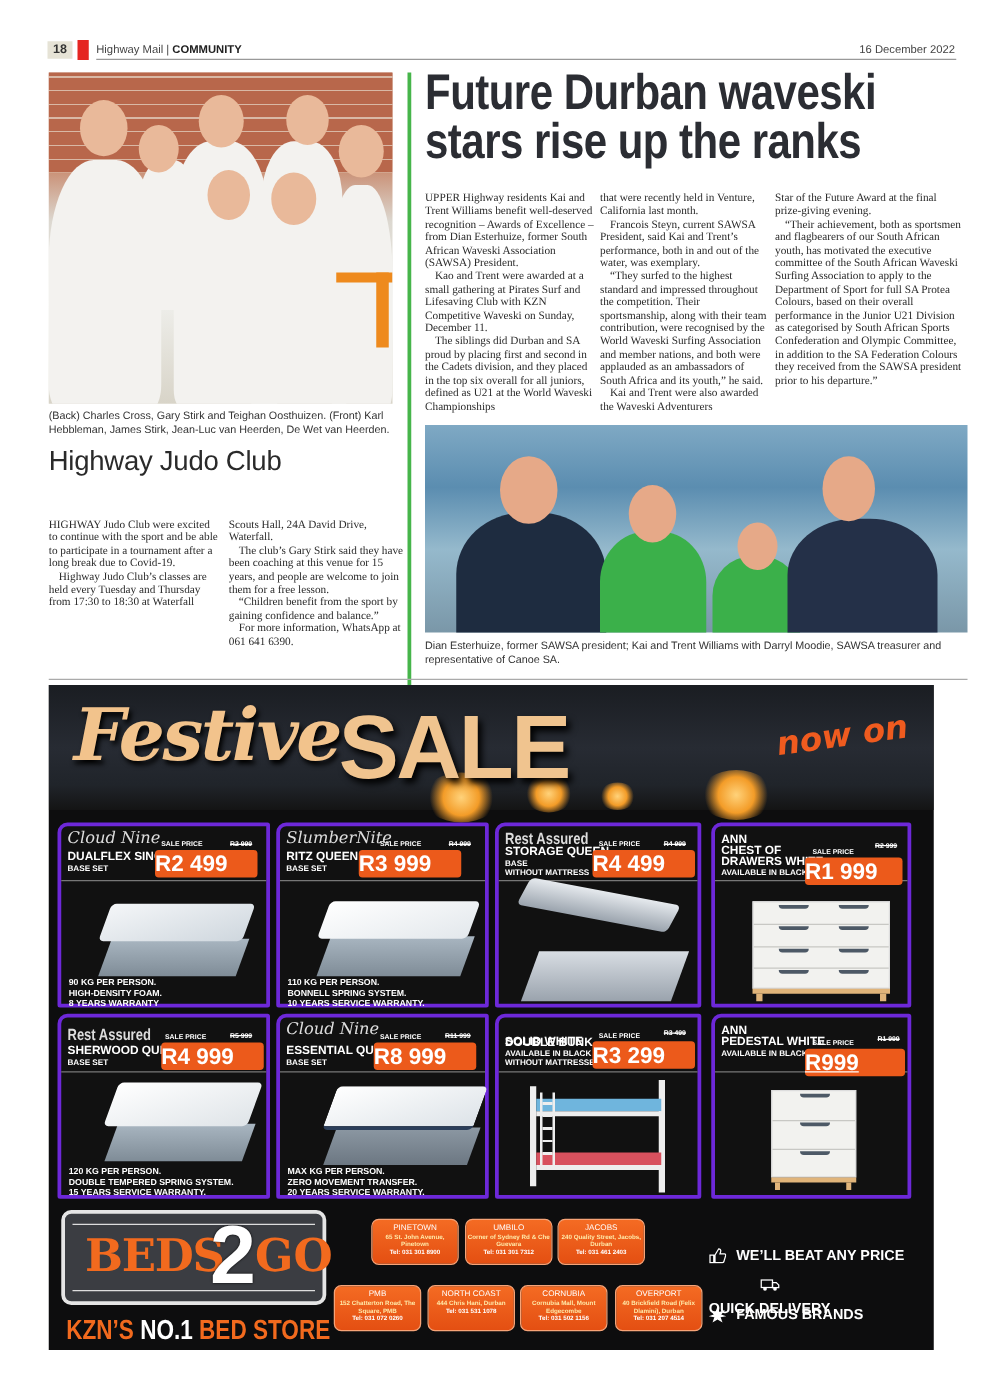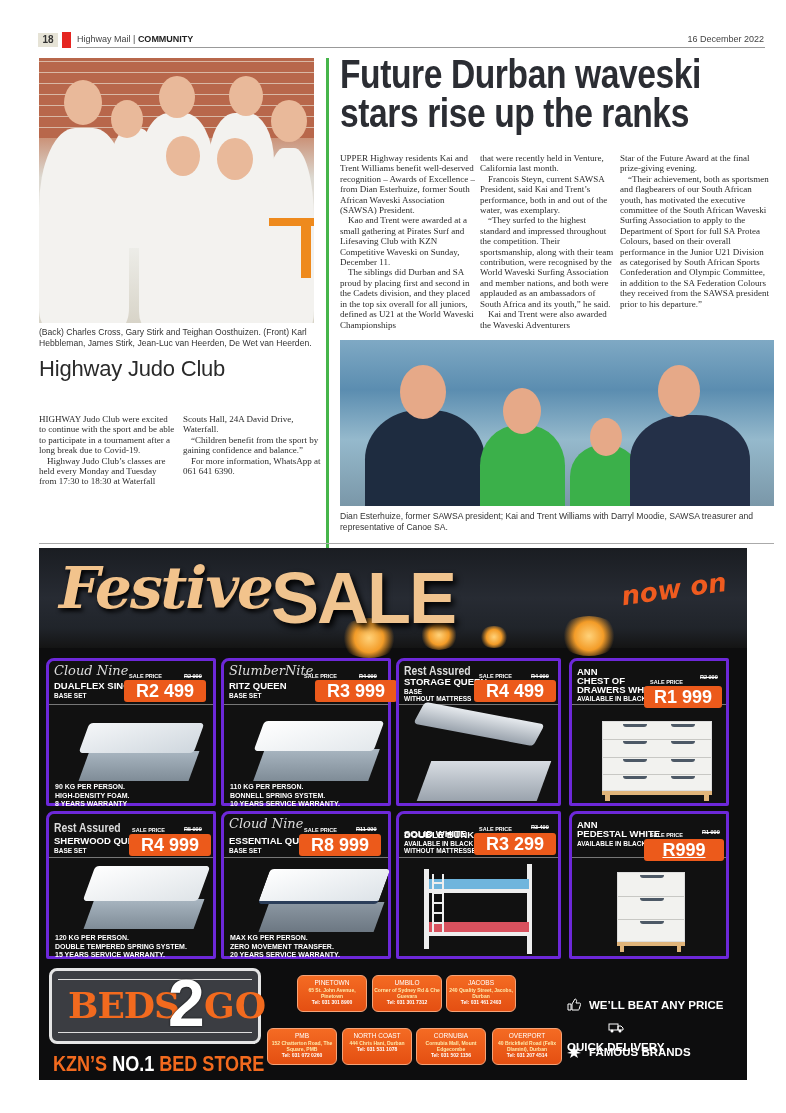--- a/index.html
+++ b/index.html
@@ -51,21 +51,21 @@
   .nowon { position: absolute; left: 582px; top: 26px; font: italic bold 26px "DejaVu Sans", sans-serif; color: #ef5b1f; transform: rotate(-8deg); }
 
   .card { position: absolute; border: 3px solid #6d28d9; border-radius: 8px 2px 2px 2px; background: #111; }
   .card-head { position: absolute; left: 0; top: 0; right: 0; height: 44px; border-bottom: 1px solid #777; }
   .brand { position: absolute; left: 5px; top: 2px; font: italic 13px "DejaVu Serif", serif; color: #ddd; }
   .brand.ra { font: bold 13px "Liberation Sans", sans-serif; font-style: normal; color: #ddd; transform: scaleX(0.8); transform-origin: left; }
   .pname { position: absolute; left: 5px; font: bold 9.5px/10px "Liberation Sans", sans-serif; color: #fff; }
   .psub { position: absolute; left: 5px; font: bold 6.5px/7px "Liberation Sans", sans-serif; color: #fff; }
   .sale-lbl { position: absolute; font: bold 5.5px "Liberation Sans", sans-serif; color: #fff; }
   .was-lbl { position: absolute; font: bold 5.5px "Liberation Sans", sans-serif; color: #fff; text-decoration: line-through; }
-  .price { position: absolute; height: 22px; background: #ec5a1b; border-radius: 3px; font: bold 18px/22px "Liberation Sans", sans-serif; color: #fff; text-align: center; }
+  .price { position: absolute; height: 22px; background: #ec5a1b; border-radius: 3px; font: bold 18px/22px "Liberation Sans", sans-serif; color: #fff; }
   .feat { position: absolute; left: 6px; font: bold 7px/8.5px "Liberation Sans", sans-serif; color: #fff; }
 
   .mattress { position: absolute; }
   .mat-top { position: absolute; background: linear-gradient(160deg, #f4f6f8, #cfd7de); transform: skewX(-20deg); border-radius: 4px; }
   .mat-base { position: absolute; background: linear-gradient(180deg, #a9b6c1, #7f8c97); transform: skewX(-20deg); }
   .drawer-body { position: absolute; background: #f2f2ef; border: 1px solid #ddd; }
   .drawer-line { position: absolute; left: 0; right: 0; height: 1px; background: #c8c8c4; }
   .handle { position: absolute; width: 24px; height: 3px; background: #4d5966; border-radius: 0 0 3px 3px; }
   .leg { position: absolute; background: #e0b47a; }
 
@@ -114,24 +114,25 @@
   <div class="belt" style="left:262px;top:160px;width:10px;height:60px;"></div>
 </div>
 <div class="abs green-rule"></div>
 
 <div class="abs judo-caption">(Back) Charles Cross, Gary Stirk and Teighan Oosthuizen. (Front) Karl Hebbleman, James Stirk,  Jean-Luc van Heerden, De Wet van Heerden.</div>
 <h2 class="abs judo-headline">
   <span>Highway Judo Club</span><br>
 </h2>
 <div class="abs col judo-col1">
   <p>HIGHWAY Judo Club were excited to continue with the sport and be able to participate in a tournament after a long break due to Covid-19.</p>
-  <p class="ind">Highway Judo Club’s classes are held every Monday and Tuesday from 17:30 to 18:30 at Waterfall</p>
+  <p class="ind">Highway Judo Club’s classes are held every Tuesday and Thursday from 17:30 to 18:30 at Waterfall</p>
 </div>
 <div class="abs col judo-col2">
   <p>Scouts Hall, 24A David Drive, Waterfall.</p>
+  <p class="ind">The club’s Gary Stirk said they have been coaching at this venue for 15 years, and people are welcome to join them for a free lesson.</p>
   <p class="ind">“Children benefit from the sport by gaining confidence and balance.”</p>
   <p class="ind">For more information, WhatsApp at 061 641 6390.</p>
 </div>
 
 <h1 class="abs wave-headline">
   <span>Future Durban waveski</span><br>
   <span>stars rise up the ranks</span>
 </h1>
 <div class="abs col wave-col1">
   <p>UPPER Highway residents Kai and Trent Williams benefit well-deserved recognition – Awards of Excellence – from Dian Esterhuize, former South African Waveski Association (SAWSA) President.</p>
@@ -193,21 +194,21 @@
     </div>
   </div>
 
   <div class="card" style="left:182px;top:110px;width:170px;height:148px;">
     <div class="card-head"></div>
     <div class="brand">SlumberNite</div>
     <div class="pname" style="top:20px;">RITZ QUEEN</div>
     <div class="psub" style="top:31px;">BASE SET</div>
     <div class="sale-lbl" style="left:80px;top:12px;">SALE PRICE</div>
     <div class="was-lbl" style="left:135px;top:12px;">R4 999</div>
-    <div class="price" style="left:91px;top:19px;width:82px;">R3 999</div>
+    <div class="price" style="left:63px;top:19px;width:82px;">R3 999</div>
     <div class="mattress">
       <div class="mat-base" style="left:35px;top:88px;width:115px;height:32px;"></div>
       <div class="mat-top" style="left:35px;top:60px;width:120px;height:30px;background:linear-gradient(160deg,#ffffff,#e3e8ec);"></div>
     </div>
     <div class="feat" style="top:122px;">
       <div>110 KG PER PERSON.</div>
         <div>BONNELL SPRING SYSTEM.</div>
         <div>10 YEARS SERVICE WARRANTY.</div>
     </div>
   </div>

